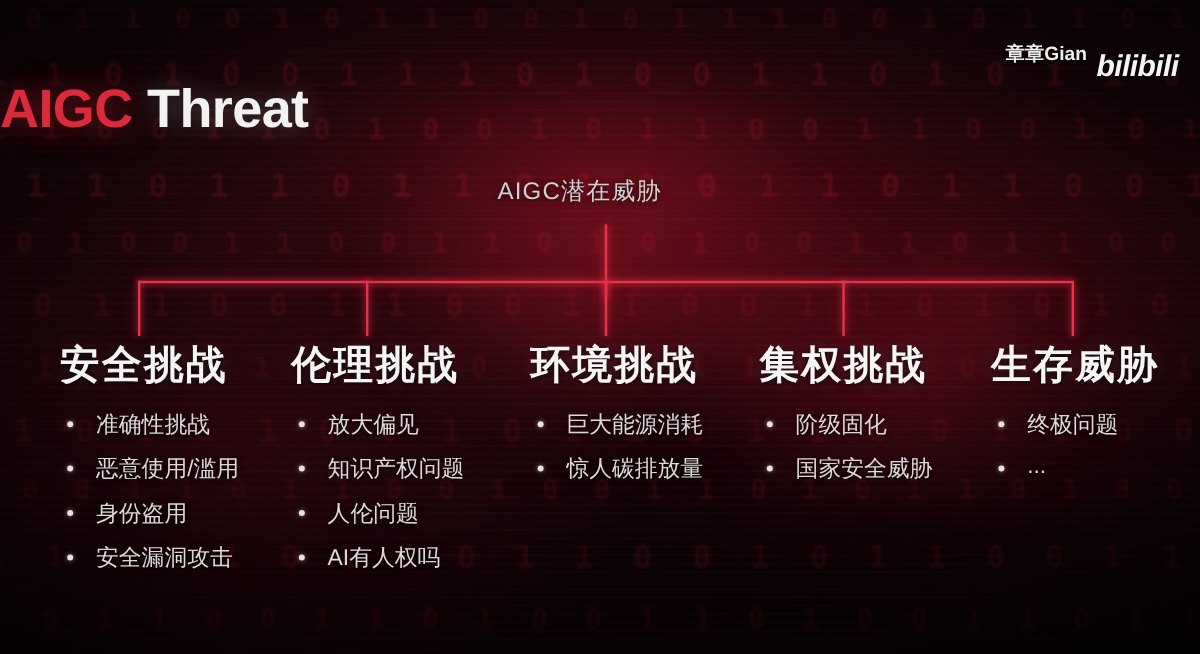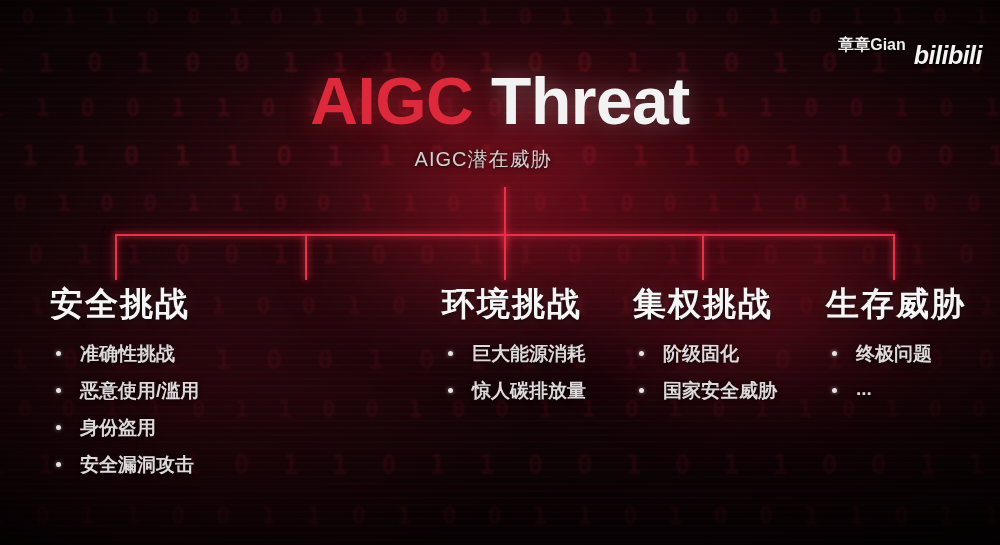--- a/index.html
+++ b/index.html
@@ -95,22 +95,21 @@
     text-shadow: 0 1px 3px rgba(0,0,0,0.9);
     margin-top: 21px;
   }
 
   
   .title {
     position: absolute;
     top: 68px;
     left: 0;
     width: 1000px;
-    text-align: center;
-    font-size: 66px;
+    font-size: 45px;
     font-weight: 700;
     letter-spacing: -0.5px;
     line-height: 1;
     z-index: 6;
   }
   .title .t-red {
     color: #dc2a3c;
     text-shadow: 0 0 26px rgba(220,42,60,0.55);
   }
   .title .t-white {
@@ -155,21 +154,20 @@
     font-weight: 700;
     color: #f5f5f5;
     letter-spacing: 2px;
     white-space: nowrap;
     text-shadow: 0 2px 7px rgba(0,0,0,0.85), 0 0 16px rgba(255,180,190,0.18);
   }
   .col-list {
     list-style: none;
     margin: 14px 0 0 0;
     padding: 0;
-    font-weight: bold;
   }
   .col-list li {
     position: relative;
     padding-left: 30px;
     margin-bottom: 11px;
     font-size: 19px;
     color: #ddd9da;
     white-space: nowrap;
     text-shadow: 0 1px 5px rgba(0,0,0,0.85);
   }
@@ -233,20 +231,29 @@
     <div class="col" style="left:50px;">
       <div class="col-head">安全挑战</div>
       <ul class="col-list">
         <li><span class="bullet"></span><span>准确性挑战</span></li>
         <li><span class="bullet"></span><span>恶意使用/滥用</span></li>
         <li><span class="bullet"></span><span>身份盗用</span></li>
         <li><span class="bullet"></span><span>安全漏洞攻击</span></li>
       </ul>
     </div>
 
+    <div class="col" style="left:243px;">
+      <div class="col-head">伦理挑战</div>
+      <ul class="col-list">
+        <li><span class="bullet"></span><span>放大偏见</span></li>
+        <li><span class="bullet"></span><span>知识产权问题</span></li>
+        <li><span class="bullet"></span><span>人伦问题</span></li>
+        <li><span class="bullet"></span><span>AI有人权吗</span></li>
+      </ul>
+    </div>
 
     <div class="col" style="left:442px;">
       <div class="col-head">环境挑战</div>
       <ul class="col-list">
         <li><span class="bullet"></span><span>巨大能源消耗</span></li>
         <li><span class="bullet"></span><span>惊人碳排放量</span></li>
       </ul>
     </div>
 
     <div class="col" style="left:633px;">

